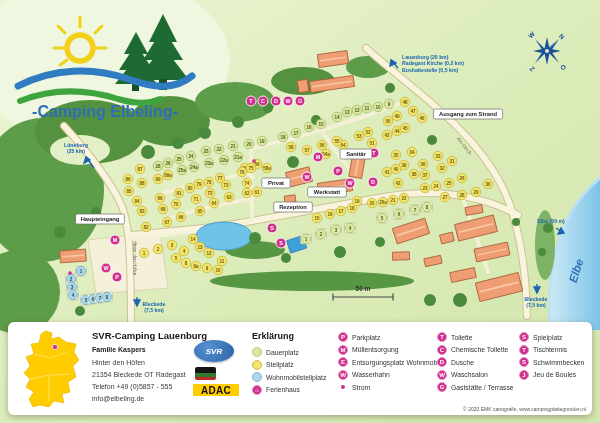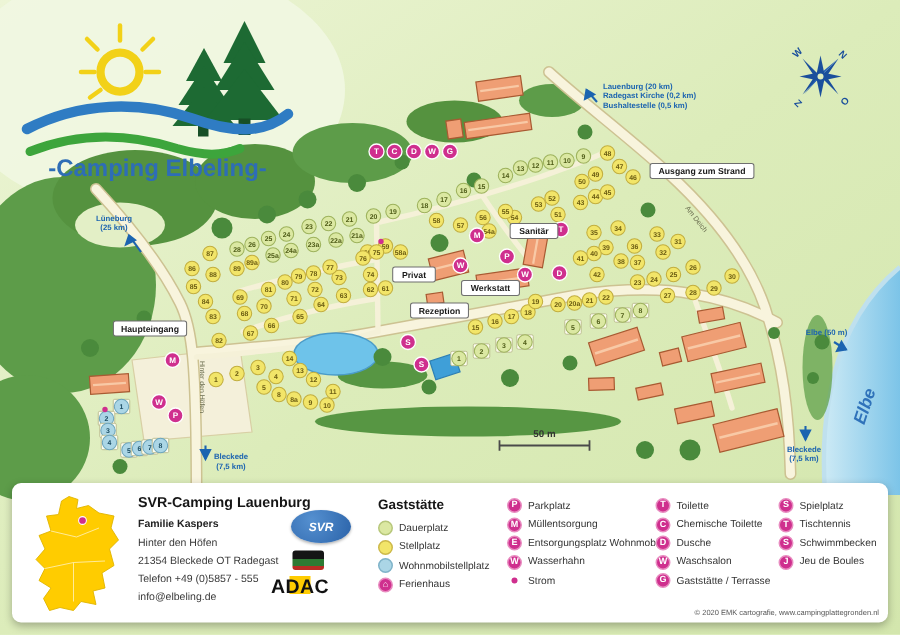--- a/index.html
+++ b/index.html
@@ -13,22 +13,22 @@
   #germany-svg{position:absolute;left:16px;top:330px}
   .c-title{position:absolute;left:92px;top:330px;font-size:9.5px;font-weight:bold;color:#161616}
   .c-family{position:absolute;left:92px;top:346px;font-size:7px;font-weight:bold;color:#222}
   .c-line{position:absolute;left:92px;font-size:7px;color:#3a3a3a}
   .svr-logo{position:absolute;left:194px;top:340px;width:40px;height:22px;border-radius:50%;
             background:radial-gradient(circle at 35% 30%,#5590d0,#2a62a8);
             color:#fff;font-weight:bold;font-style:italic;font-size:8px;
             display:flex;align-items:center;justify-content:center;box-shadow:0 1px 2px rgba(0,0,0,.3)}
   .partner-logo{position:absolute;left:195px;top:367px;width:21px;height:13px;border-radius:2px;
             background:linear-gradient(#151515 45%,#2e7a33 45% 78%,#b92c24 78%)}
-  .adac-logo{position:absolute;left:193px;top:384px;width:14px;height:12px;background:#ffcc00;
-            color:#111;font-weight:bold;font-size:13px;display:flex;align-items:center;justify-content:center;
+  .adac-logo{position:absolute;left:193px;top:384px;width:46px;height:12px;background:#ffcc00;
+            color:#111;font-weight:bold;font-size:10px;display:flex;align-items:center;justify-content:center;
             letter-spacing:.3px}
   .legend-title{position:absolute;left:252px;top:331px;font-size:9px;font-weight:bold;color:#161616}
   .legend-col{position:absolute;display:flex;flex-direction:column;gap:2.4px}
   #lcol0{left:252px;top:347px}
   #lcol1{left:338px;top:332px}
   #lcol2{left:437px;top:332px}
   #lcol3{left:519px;top:332px}
   .lrow{display:flex;align-items:center;gap:4px;height:10.2px}
   .lrow .lab{font-size:6.8px;color:#333;white-space:nowrap}
   .sw{width:10px;height:10px;border-radius:50%;flex:0 0 10px;box-sizing:border-box}
@@ -623,21 +623,21 @@
 <div class="c-family">Familie Kaspers</div>
 <div class="c-line" style="top:359px">Hinter den Höfen</div>
 <div class="c-line" style="top:371px">21354 Bleckede OT Radegast</div>
 <div class="c-line" style="top:383px">Telefon +49 (0)5857 - 555</div>
 <div class="c-line" style="top:395px">info@elbeling.de</div>
 
 <div class="svr-logo">SVR</div>
 <div class="partner-logo"></div>
 <div class="adac-logo">ADAC</div>
 
-<div class="legend-title">Gaststätte</div>
+<div class="legend-title">Erklärung</div>
 <div class="legend-col" id="lcol0">
     <div class="lrow">
       <span class="sw green"></span>
       <span class="lab">Dauerplatz</span>
     </div>
     <div class="lrow">
       <span class="sw yellow"></span>
       <span class="lab">Stellplatz</span>
     </div>
     <div class="lrow">

